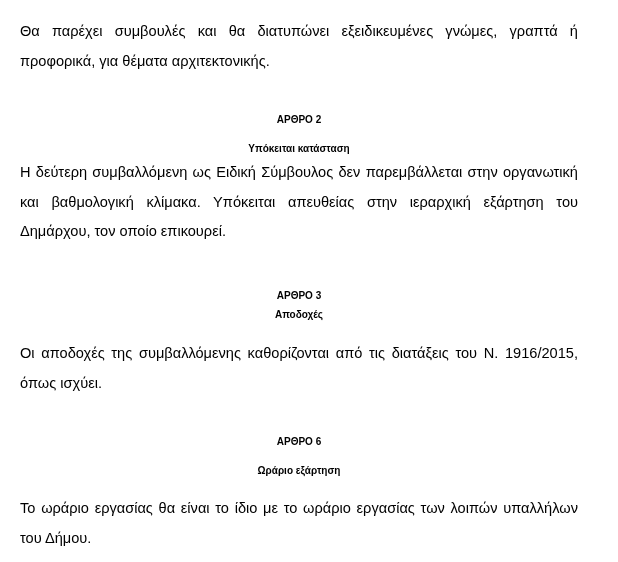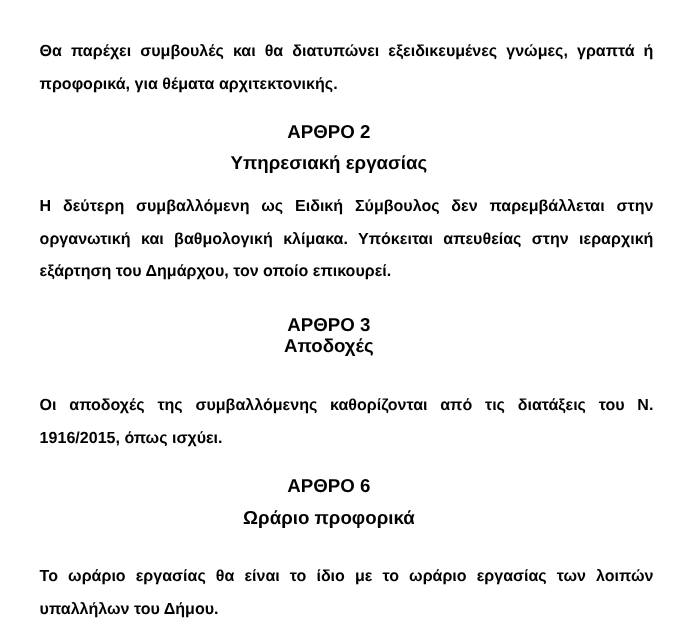--- a/index.html
+++ b/index.html
@@ -22,52 +22,51 @@
       width: 558px;
     }
     .para {
       position: absolute;
       left: 0;
       width: 558px;
       font-size: 14.6px;
       line-height: 29.5px;
       text-align: justify;
       text-align-last: left;
-      margin: 16px;
-      font-weight: bold;
+      margin: 0;
     }
     .heading {
       position: absolute;
       left: 0;
       width: 558px;
       text-align: center;
       font-weight: bold;
-      font-size: 17px;
+      font-size: 10px;
       line-height: 20px;
       margin: 0;
     }
   </style>
 </head>
 <body>
 
 <div class="page">
 
   <p class="para" style="top:17px;">Θα παρέχει συμβουλές και θα διατυπώνει εξειδικευμένες γνώμες, γραπτά ή προφορικά, για θέματα αρχιτεκτονικής.</p>
 
   <section>
     <h2 class="heading" style="top:110px;">ΑΡΘΡΟ 2</h2>
-    <h3 class="heading" style="top:139px;">Υπηρεσιακή εργασίας</h3>
+    <h3 class="heading" style="top:139px;">Υπόκειται κατάσταση</h3>
     <p class="para" style="top:158px;">Η δεύτερη συμβαλλόμενη ως Ειδική Σύμβουλος δεν παρεμβάλλεται στην οργανωτική και βαθμολογική κλίμακα. Υπόκειται απευθείας στην ιεραρχική εξάρτηση του Δημάρχου, τον οποίο επικουρεί.</p>
   </section>
 
   <section>
     <h2 class="heading" style="top:286px;">ΑΡΘΡΟ 3</h2>
     <h3 class="heading" style="top:305px;">Αποδοχές</h3>
     <p class="para" style="top:339px;">Οι αποδοχές της συμβαλλόμενης καθορίζονται από τις διατάξεις του Ν. 1916/2015, όπως ισχύει.</p>
   </section>
 
   <section>
     <h2 class="heading" style="top:432px;">ΑΡΘΡΟ 6</h2>
-    <h3 class="heading" style="top:461px;">Ωράριο προφορικά</h3>
+    <h3 class="heading" style="top:461px;">Ωράριο εξάρτηση</h3>
     <p class="para" style="top:494px;">Το ωράριο εργασίας θα είναι το ίδιο με το ωράριο εργασίας των λοιπών υπαλλήλων του Δήμου.</p>
   </section>
 
 </div>
 
 </body></html>

